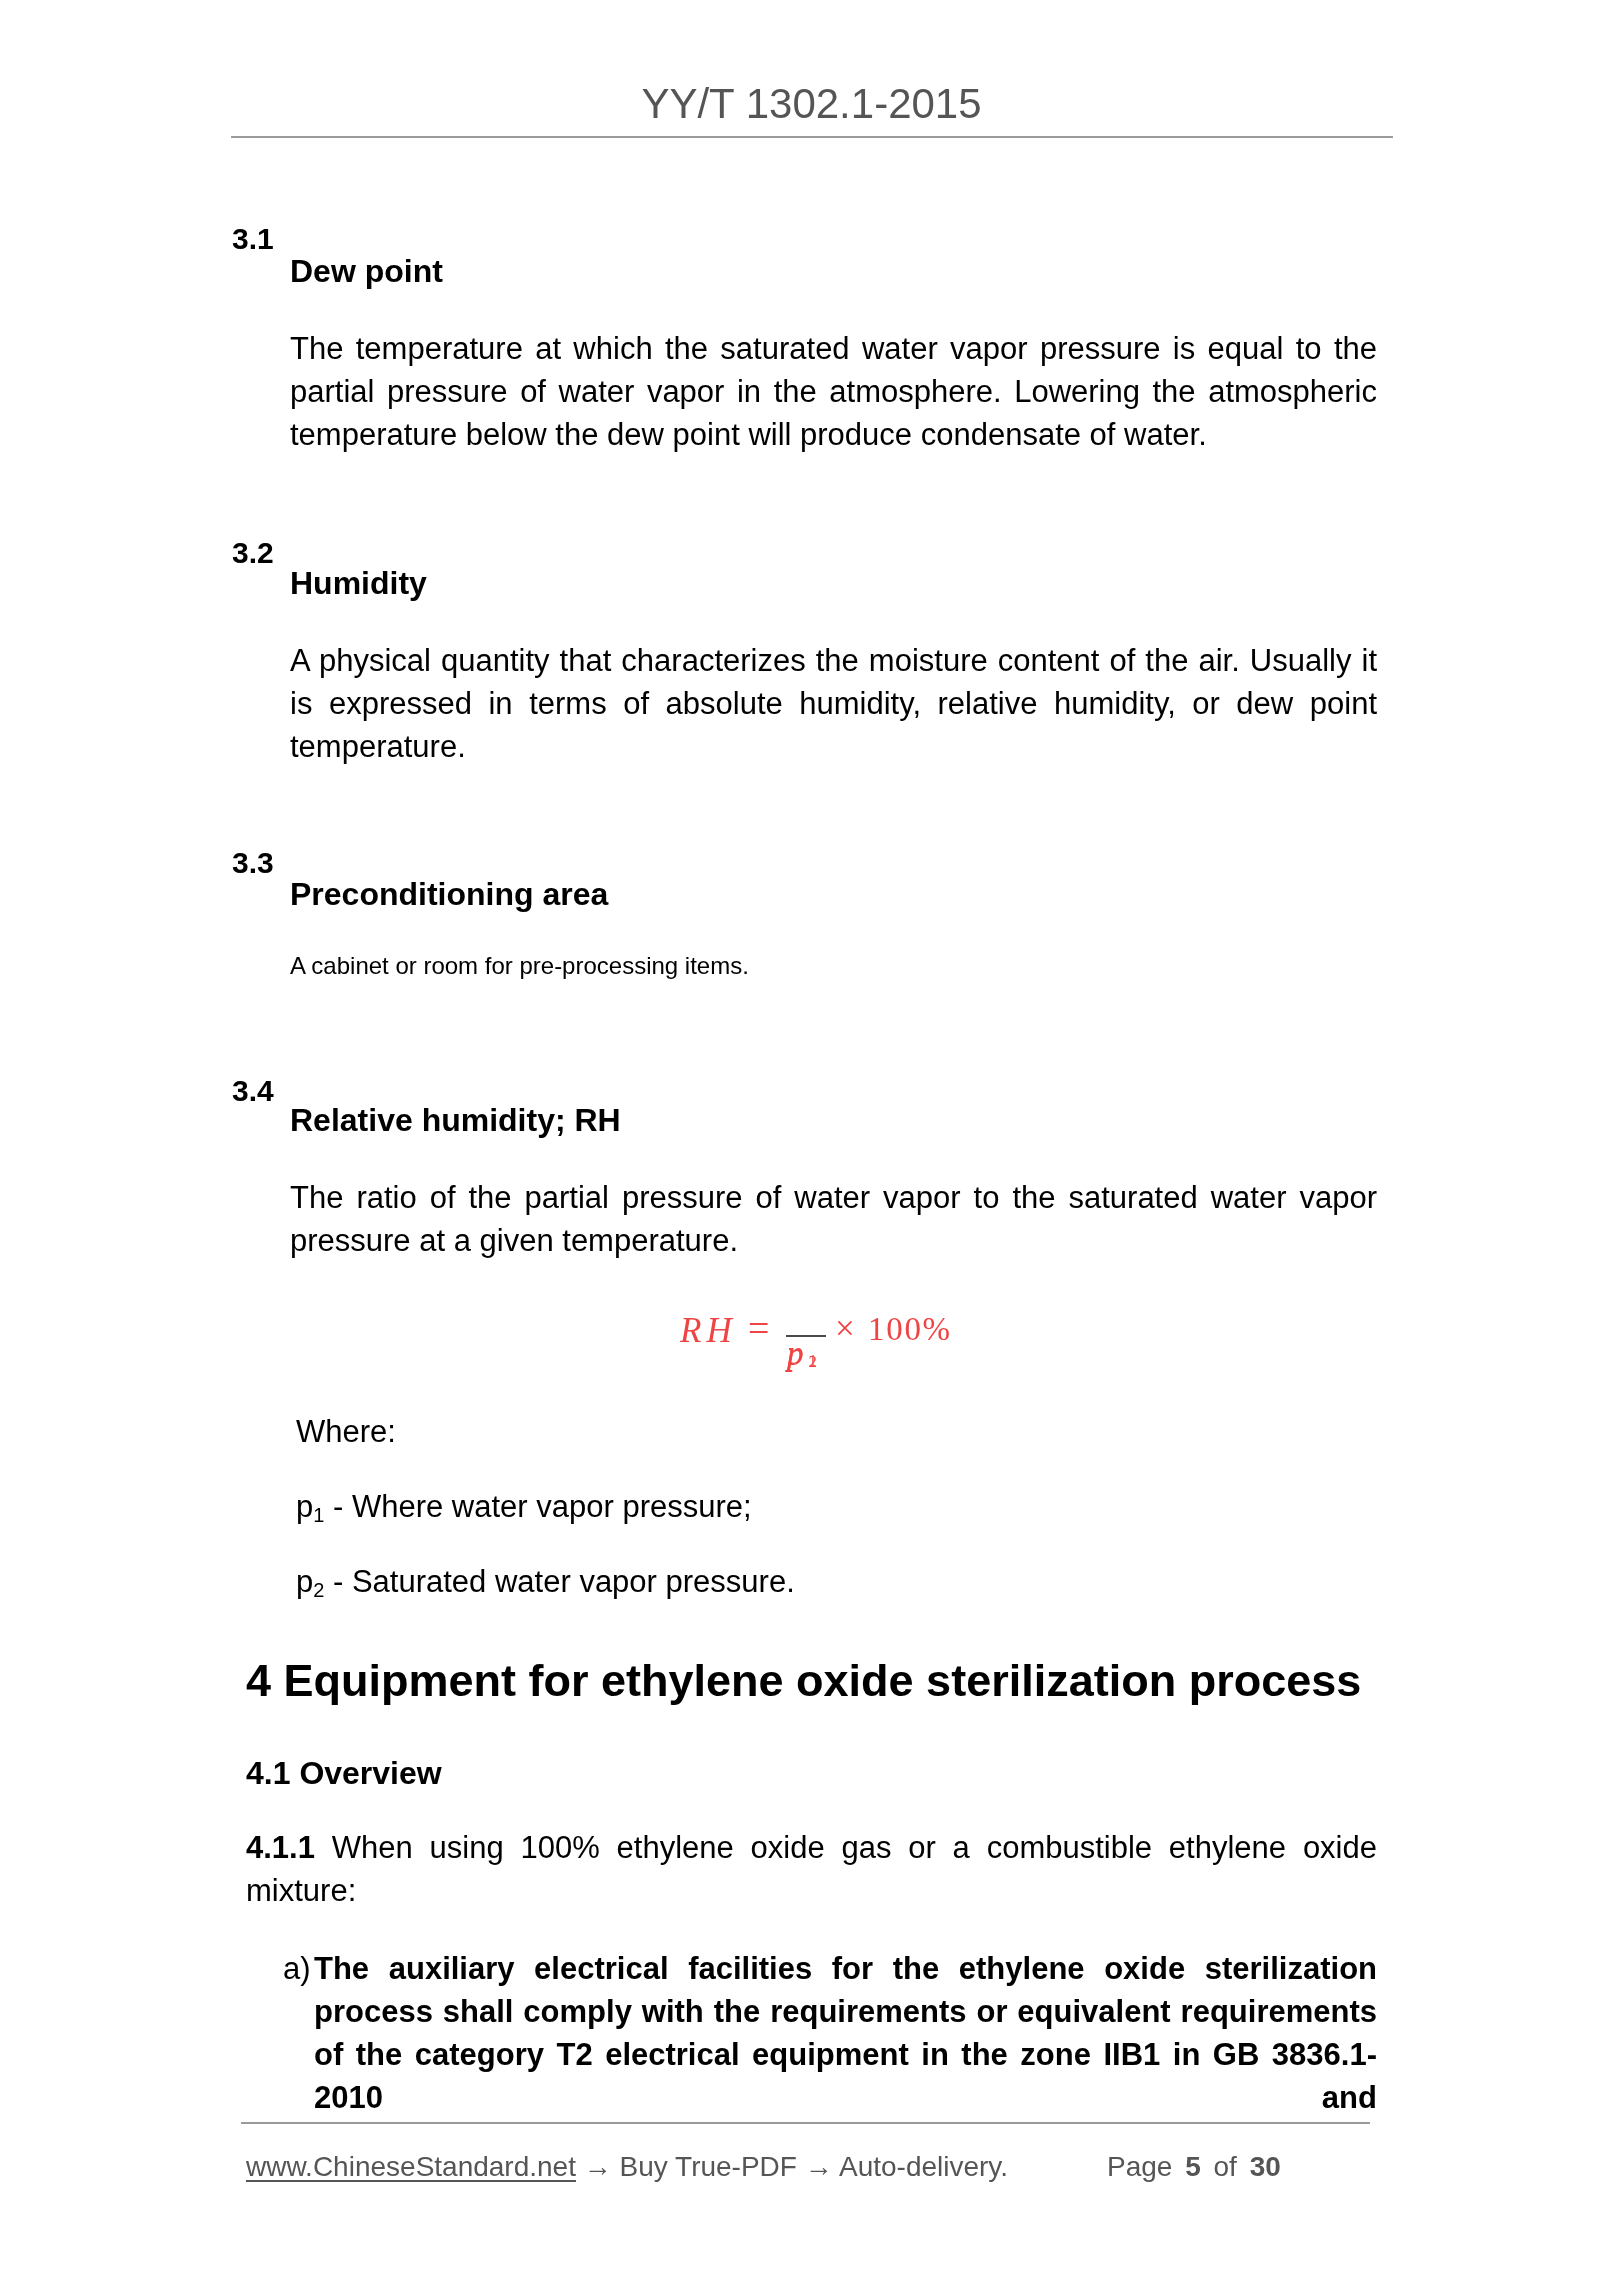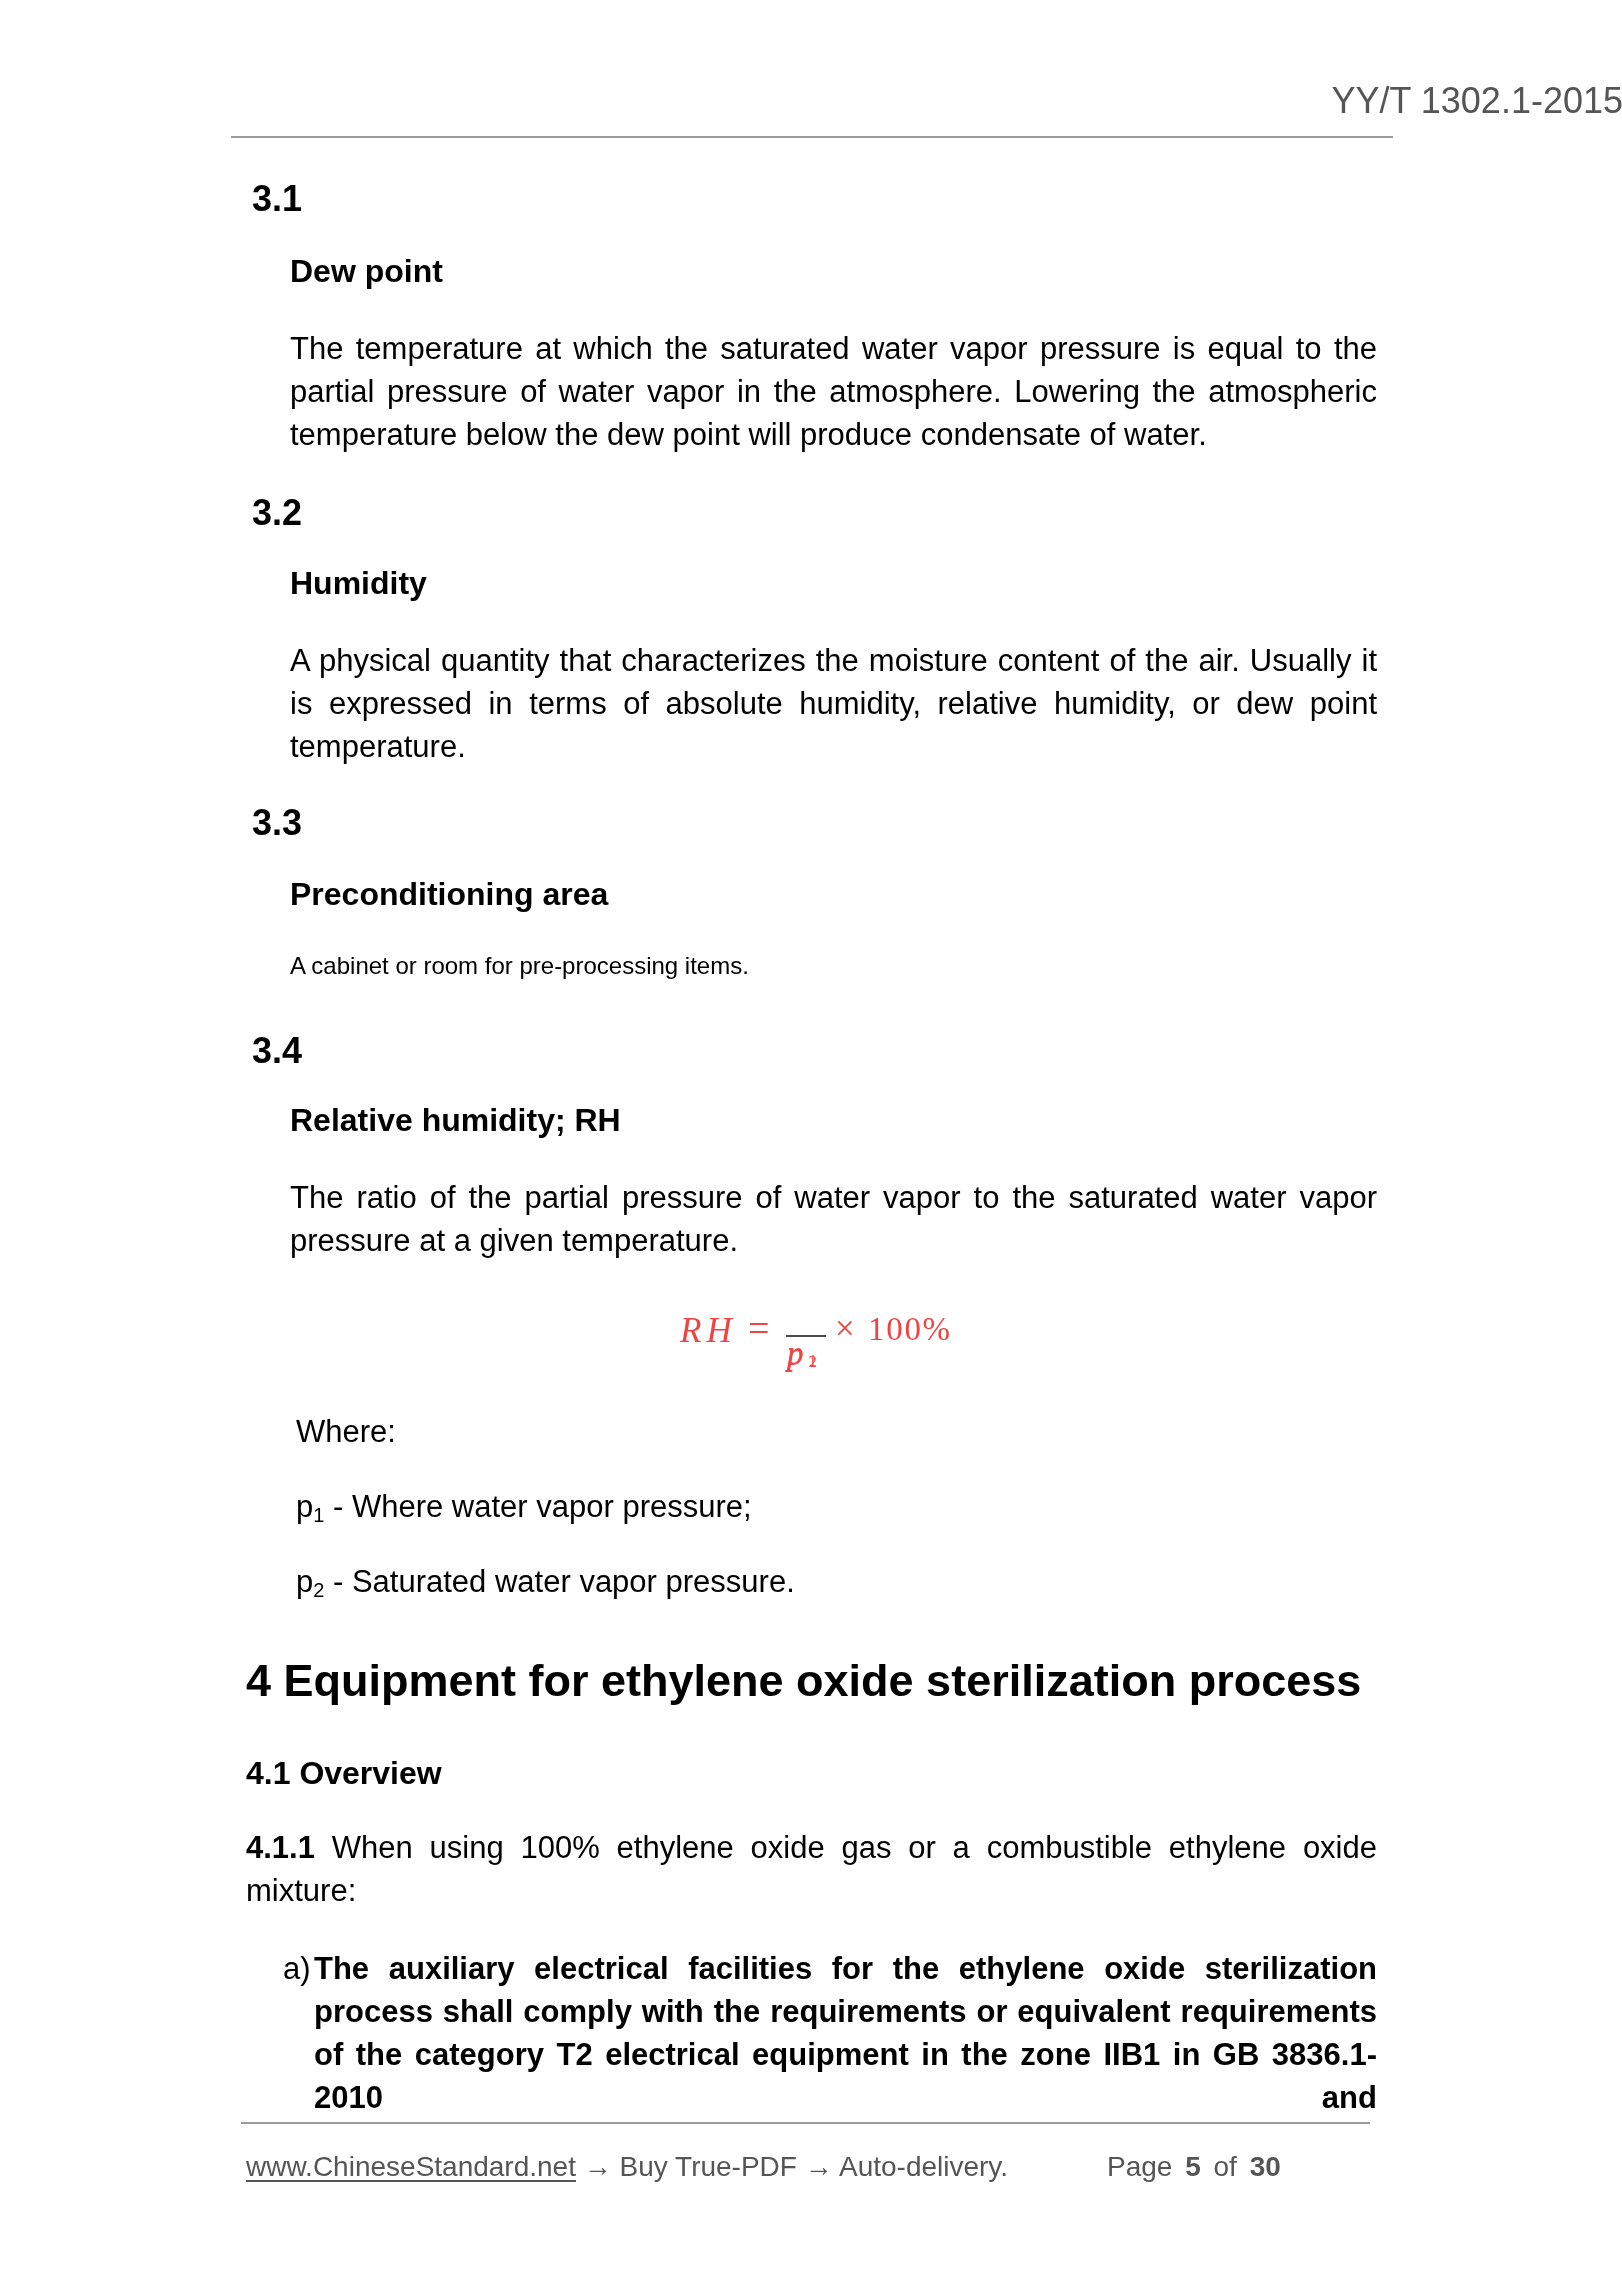--- a/index.html
+++ b/index.html
@@ -1,21 +1,21 @@
 <!DOCTYPE html>
 <html style="font-size:13.3px"><head>
   <meta charset="utf-8">
   <style>
     html, body { margin: 0; padding: 0; background: #ffffff; }
     body { width: 1623px; height: 2295px; position: relative; overflow: hidden;
            font-family: "Liberation Sans", sans-serif; color: #000; }
     .abs { position: absolute; white-space: nowrap; }
-    .header-title { left: 0; width: 1623px; top: 80px; text-align: right; font-size: 36px; color: #555555; }
+    .header-title { left: 0; width: 1623px; top: 80px; text-align: center; font-size: 42px; color: #555555; }
     .header-rule { left: 231px; top: 136px; width: 1162px; height: 1.7px; background: #9a9a9a; }
-    .clause-num { left: 252px; font-size: 36px; font-weight: bold; }
+    .clause-num { left: 232px; font-size: 30px; font-weight: bold; margin-top: 44px; }
     .term { left: 290px; font-size: 32px; font-weight: bold; }
     .para { position: absolute; left: 290px; width: 1087px; font-size: 31px; line-height: 43px;
             text-align: justify; white-space: normal; }
     .para-single { left: 290px; font-size: 24px; }
     .where { left: 296px; font-size: 31px; }
     sub { font-size: 20px; vertical-align: -5px; line-height: 0; }
     .formula { left: 680px; top: 1294px; width: 275px; height: 92px; color: #ef4444;
                font-family: "Liberation Serif", serif; }
     .f-rh { position: absolute; left: 0; top: 16.7px; font-size: 35px; font-style: italic; letter-spacing: 5px; }
     .f-eq { position: absolute; left: 68px; top: 11.7px; font-size: 38px; }

